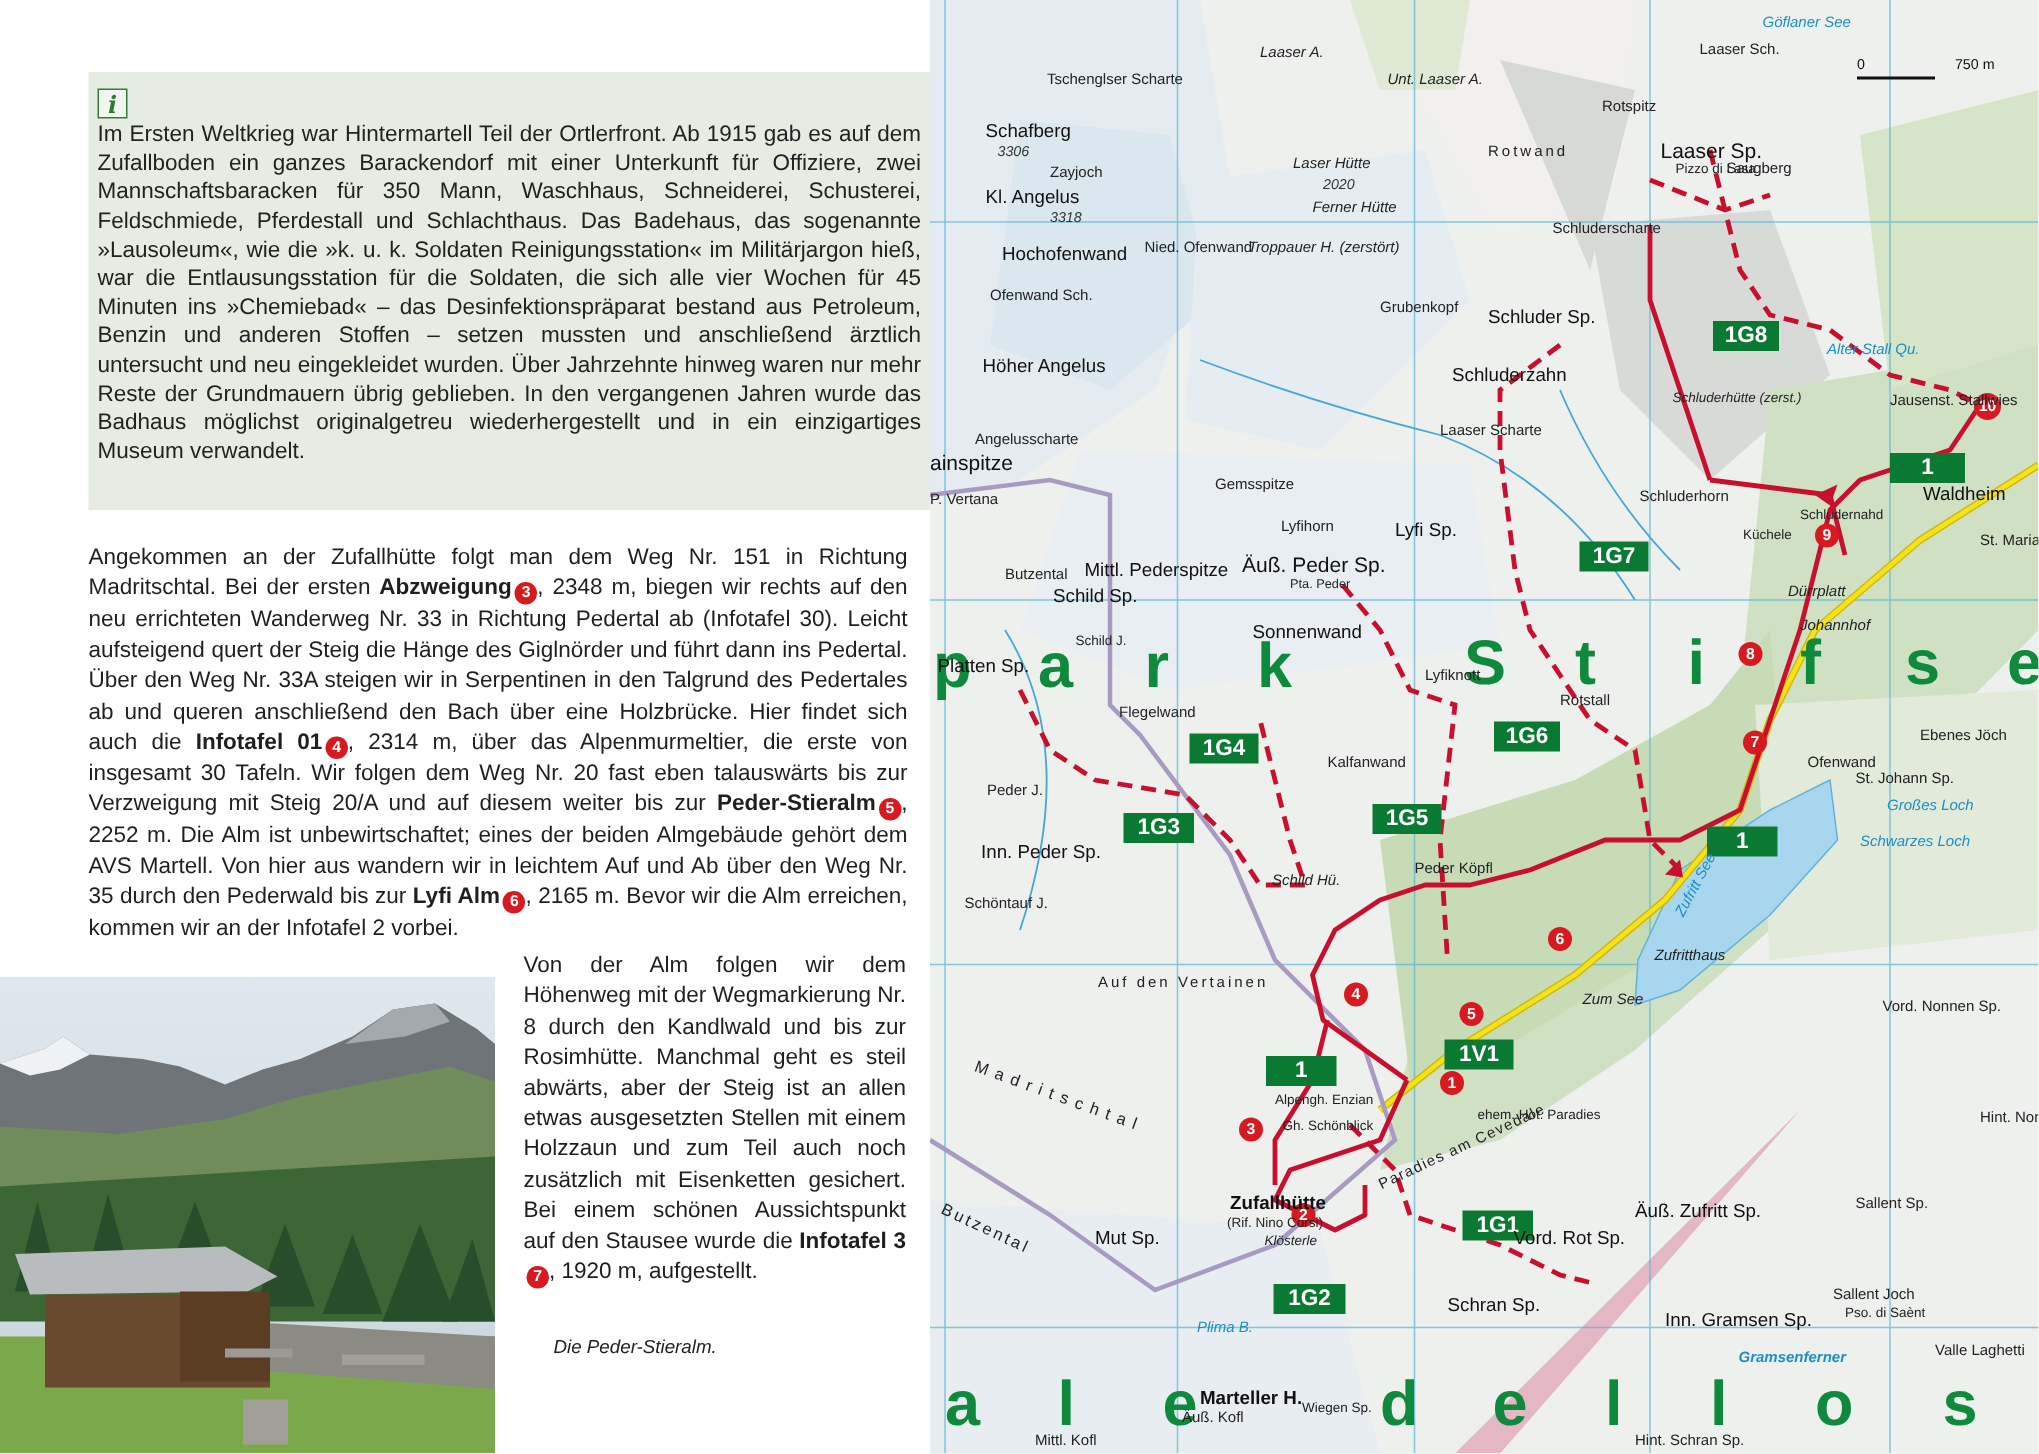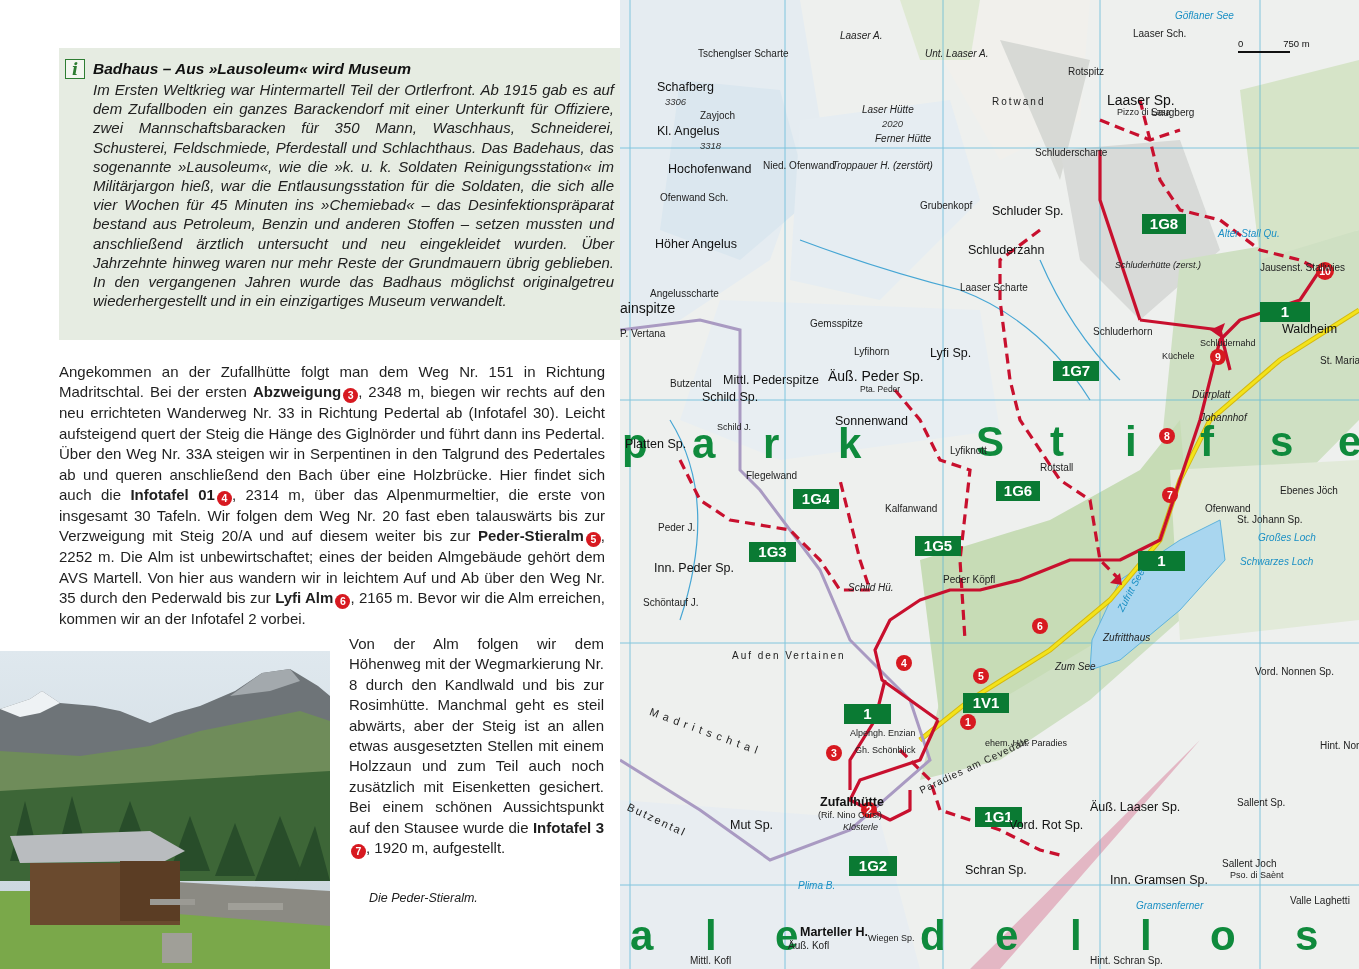--- a/index.html
+++ b/index.html
@@ -4,21 +4,21 @@
 <style>
   html, body { margin:0; padding:0; }
   body { width:1359px; height:969px; position:relative; overflow:hidden; background:#ffffff; font-family:"Liberation Sans", sans-serif; color:#1a1a1a; }
 
   
   .page-left { position:absolute; left:0; top:0; width:620px; height:969px; background:#fff; }
   .infobox { position:absolute; left:59px; top:48px; width:561px; height:292px; background:#e6ece2; box-sizing:border-box; padding:10px 6px 0 6px; }
   .info-head { display:flex; align-items:center; gap:8px; height:22px; }
   .info-icon { width:20px; height:20px; border:1.5px solid #2e7d32; box-sizing:border-box; display:flex; align-items:center; justify-content:center; font-family:"DejaVu Serif", serif; font-weight:bold; font-style:italic; color:#2e7d32; font-size:16px; background:#f3f6f0; }
   .info-title { font-weight:bold; font-style:italic; font-size:15.5px; color:#111; }
-  .info-body { font-style:italic; font-size:15px; line-height:19.2px; text-align:justify; color:#222; margin-top:0px;margin-left:28px; }
+  .info-body { font-size:15px; line-height:19.2px; text-align:justify; color:#222; margin-top:0px; }
 
   .main-text { position:absolute; left:59px; top:362px; width:546px; font-size:15px; line-height:20.4px; text-align:justify; color:#1f1f1f; }
   .main-text p { margin:0; }
   .main-text b { font-weight:bold; }
   .wp { display:inline-block; width:15px; height:15px; border-radius:50%; background:#d71920; color:#fff; font-size:10.5px; font-weight:bold; text-align:center; line-height:15px; vertical-align:-2px; margin-left:2px; }
 
   .photo { position:absolute; left:0; top:651px; width:330px; height:318px; overflow:hidden; }
   .side-text { position:absolute; left:349px; top:634px; width:255px; font-size:15px; line-height:20.4px; text-align:justify; color:#1f1f1f; }
   .caption { position:absolute; left:349px; top:891px; font-size:12.5px; font-style:italic; color:#222;margin-left:20px; }
 
@@ -36,21 +36,20 @@
   .scale { position:absolute; left:618px; top:38px; font-size:9.5px; color:#111; }
   .scale .bar { width:52px; height:2px; background:#111; margin-top:2px; position:relative; }
 </style>
 </head>
 <body>
 
 <div class="page-left">
   <div class="infobox">
     <div class="info-head">
       <span class="info-icon">i</span>
-      <span class="info-title">Badhaus – Aus »Lausoleum« wird Museum</span>
     </div>
     <div class="info-body">Im Ersten Weltkrieg war Hintermartell Teil der Ortlerfront. Ab 1915 gab es auf dem Zufallboden ein ganzes Barackendorf mit einer Unterkunft für Offiziere, zwei Mannschaftsbaracken für 350 Mann, Waschhaus, Schneiderei, Schusterei, Feldschmiede, Pferdestall und Schlachthaus. Das Badehaus, das sogenannte »Lausoleum«, wie die »k. u. k. Soldaten Reinigungsstation« im Militärjargon hieß, war die Entlausungsstation für die Soldaten, die sich alle vier Wochen für 45 Minuten ins »Chemiebad« – das Desinfektionspräparat bestand aus Petroleum, Benzin und anderen Stoffen – setzen mussten und anschließend ärztlich untersucht und neu eingekleidet wurden. Über Jahrzehnte hinweg waren nur mehr Reste der Grundmauern übrig geblieben. In den vergangenen Jahren wurde das Badhaus möglichst originalgetreu wiederhergestellt und in ein einzigartiges Museum verwandelt.</div>
   </div>
 
   <div class="main-text">
     <p><span>Angekommen an der Zufallhütte folgt man dem Weg Nr. 151 in Richtung Madritschtal. Bei der ersten </span><b>Abzweigung</b><span class="wp">3</span><span>, 2348 m, biegen wir rechts auf den neu errichteten Wanderweg Nr. 33 in Richtung Pedertal ab (Infotafel 30). Leicht aufsteigend quert der Steig die Hänge des Giglnörder und führt dann ins Pedertal. Über den Weg Nr. 33A steigen wir in Serpentinen in den Talgrund des Pedertales ab und queren anschließend den Bach über eine Holzbrücke. Hier findet sich auch die </span><b>Infotafel 01</b><span class="wp">4</span><span>, 2314 m, über das Alpenmurmeltier, die erste von insgesamt 30 Tafeln. Wir folgen dem Weg Nr. 20 fast eben talauswärts bis zur Verzweigung mit Steig 20/A und auf diesem weiter bis zur </span><b>Peder-Stieralm</b><span class="wp">5</span><span>, 2252 m. Die Alm ist unbewirtschaftet; eines der beiden Almgebäude gehört dem AVS Martell. Von hier aus wandern wir in leichtem Auf und Ab über den Weg Nr. 35 durch den Pederwald bis zur </span><b>Lyfi Alm</b><span class="wp">6</span><span>, 2165 m. Bevor wir die Alm erreichen, kommen wir an der Infotafel 2 vorbei.</span></p>
   </div>
 
   <div class="photo">
     <svg width="330" height="318" viewBox="0 0 330 318">
@@ -175,21 +174,21 @@
   <span class="park" style="left:85px;top:912px;">l</span>
   <span class="park" style="left:155px;top:912px;">e</span>
   <span class="park" style="left:300px;top:912px;">d</span>
   <span class="park" style="left:375px;top:912px;">e</span>
   <span class="park" style="left:450px;top:912px;">l</span>
   <span class="park" style="left:520px;top:912px;">l</span>
   <span class="park" style="left:590px;top:912px;">o</span>
   <span class="park" style="left:675px;top:912px;">s</span>
 
   <div class="scale">
-    <span>0</span><span style="margin-left:40px">750 m</span>
+    <span>0</span><span style="margin-left:60px">750 m</span>
     <div class="bar"></div>
   </div>
 
   <div class="route-badge" style="left:522px;top:214px;width:44px;">1G8</div>
   <div class="route-badge" style="left:640px;top:302px;width:50px;">1</div>
   <div class="route-badge" style="left:433px;top:361px;width:46px;">1G7</div>
   <div class="route-badge" style="left:376px;top:481px;width:44px;">1G6</div>
   <div class="route-badge" style="left:173px;top:489px;width:46px;">1G4</div>
   <div class="route-badge" style="left:129px;top:542px;width:47px;">1G3</div>
   <div class="route-badge" style="left:295px;top:536px;width:46px;">1G5</div>
@@ -286,26 +285,26 @@
   <span class="lbl" style="left:112px;top:650px;letter-spacing:2px;">Auf den Vertainen</span>
   <span class="lbl" style="left:30px;top:705px;letter-spacing:5px;transform:rotate(20deg);transform-origin:left;font-size:11px;">Madritschtal</span>
   <span class="lbl" style="left:230px;top:728px;font-size:9px;">Alpengh. Enzian</span>
   <span class="lbl" style="left:235px;top:745px;font-size:9px;">Gh. Schönblick</span>
   <span class="lbl" style="left:365px;top:738px;font-size:9px;">ehem. Hot. Paradies</span>
   <span class="lbl" style="left:300px;top:785px;font-size:10px;letter-spacing:1px;transform:rotate(-25deg);transform-origin:left;">Paradies am Cevedale</span>
   <span class="lbl peak" style="left:200px;top:795px;font-weight:bold;">Zufallhütte</span>
   <span class="lbl" style="left:198px;top:810px;font-size:9px;">(Rif. Nino Corsi)</span>
   <span class="lbl" style="left:223px;top:822px;font-size:9px;font-style:italic;">Klösterle</span>
   <span class="lbl peak" style="left:389px;top:818px;">Vord. Rot Sp.</span>
-  <span class="lbl peak" style="left:470px;top:800px;">Äuß. Laaser Sp.</span>
+  <span class="lbl peak" style="left:470px;top:800px;">Äuß. Zufritt Sp.</span>
   <span class="lbl peak" style="left:490px;top:873px;">Inn. Gramsen Sp.</span>
   <span class="lbl" style="left:617px;top:797px;">Sallent Sp.</span>
   <span class="lbl" style="left:602px;top:858px;">Sallent Joch</span>
   <span class="lbl" style="left:610px;top:870px;font-size:9px;">Pso. di Saènt</span>
-  <span class="lbl water" style="left:516px;top:900px;">Gramsenferner</span>
+  <span class="lbl water" style="left:539px;top:900px;font-weight:bold;">Gramsenferner</span>
   <span class="lbl peak" style="left:345px;top:863px;">Schran Sp.</span>
   <span class="lbl peak" style="left:110px;top:818px;">Mut Sp.</span>
   <span class="lbl" style="left:8px;top:800px;letter-spacing:2px;transform:rotate(25deg);transform-origin:left;font-size:11px;">Butzental</span>
   <span class="lbl water" style="left:178px;top:880px;">Plima B.</span>
   <span class="lbl peak" style="left:180px;top:925px;font-weight:bold;">Marteller H.</span>
   <span class="lbl" style="left:248px;top:933px;font-size:9px;">Wiegen Sp.</span>
   <span class="lbl" style="left:168px;top:940px;">Äuß. Kofl</span>
   <span class="lbl" style="left:70px;top:955px;">Mittl. Kofl</span>
   <span class="lbl" style="left:470px;top:955px;">Hint. Schran Sp.</span>
   <span class="lbl" style="left:670px;top:895px;">Valle Laghetti</span>

